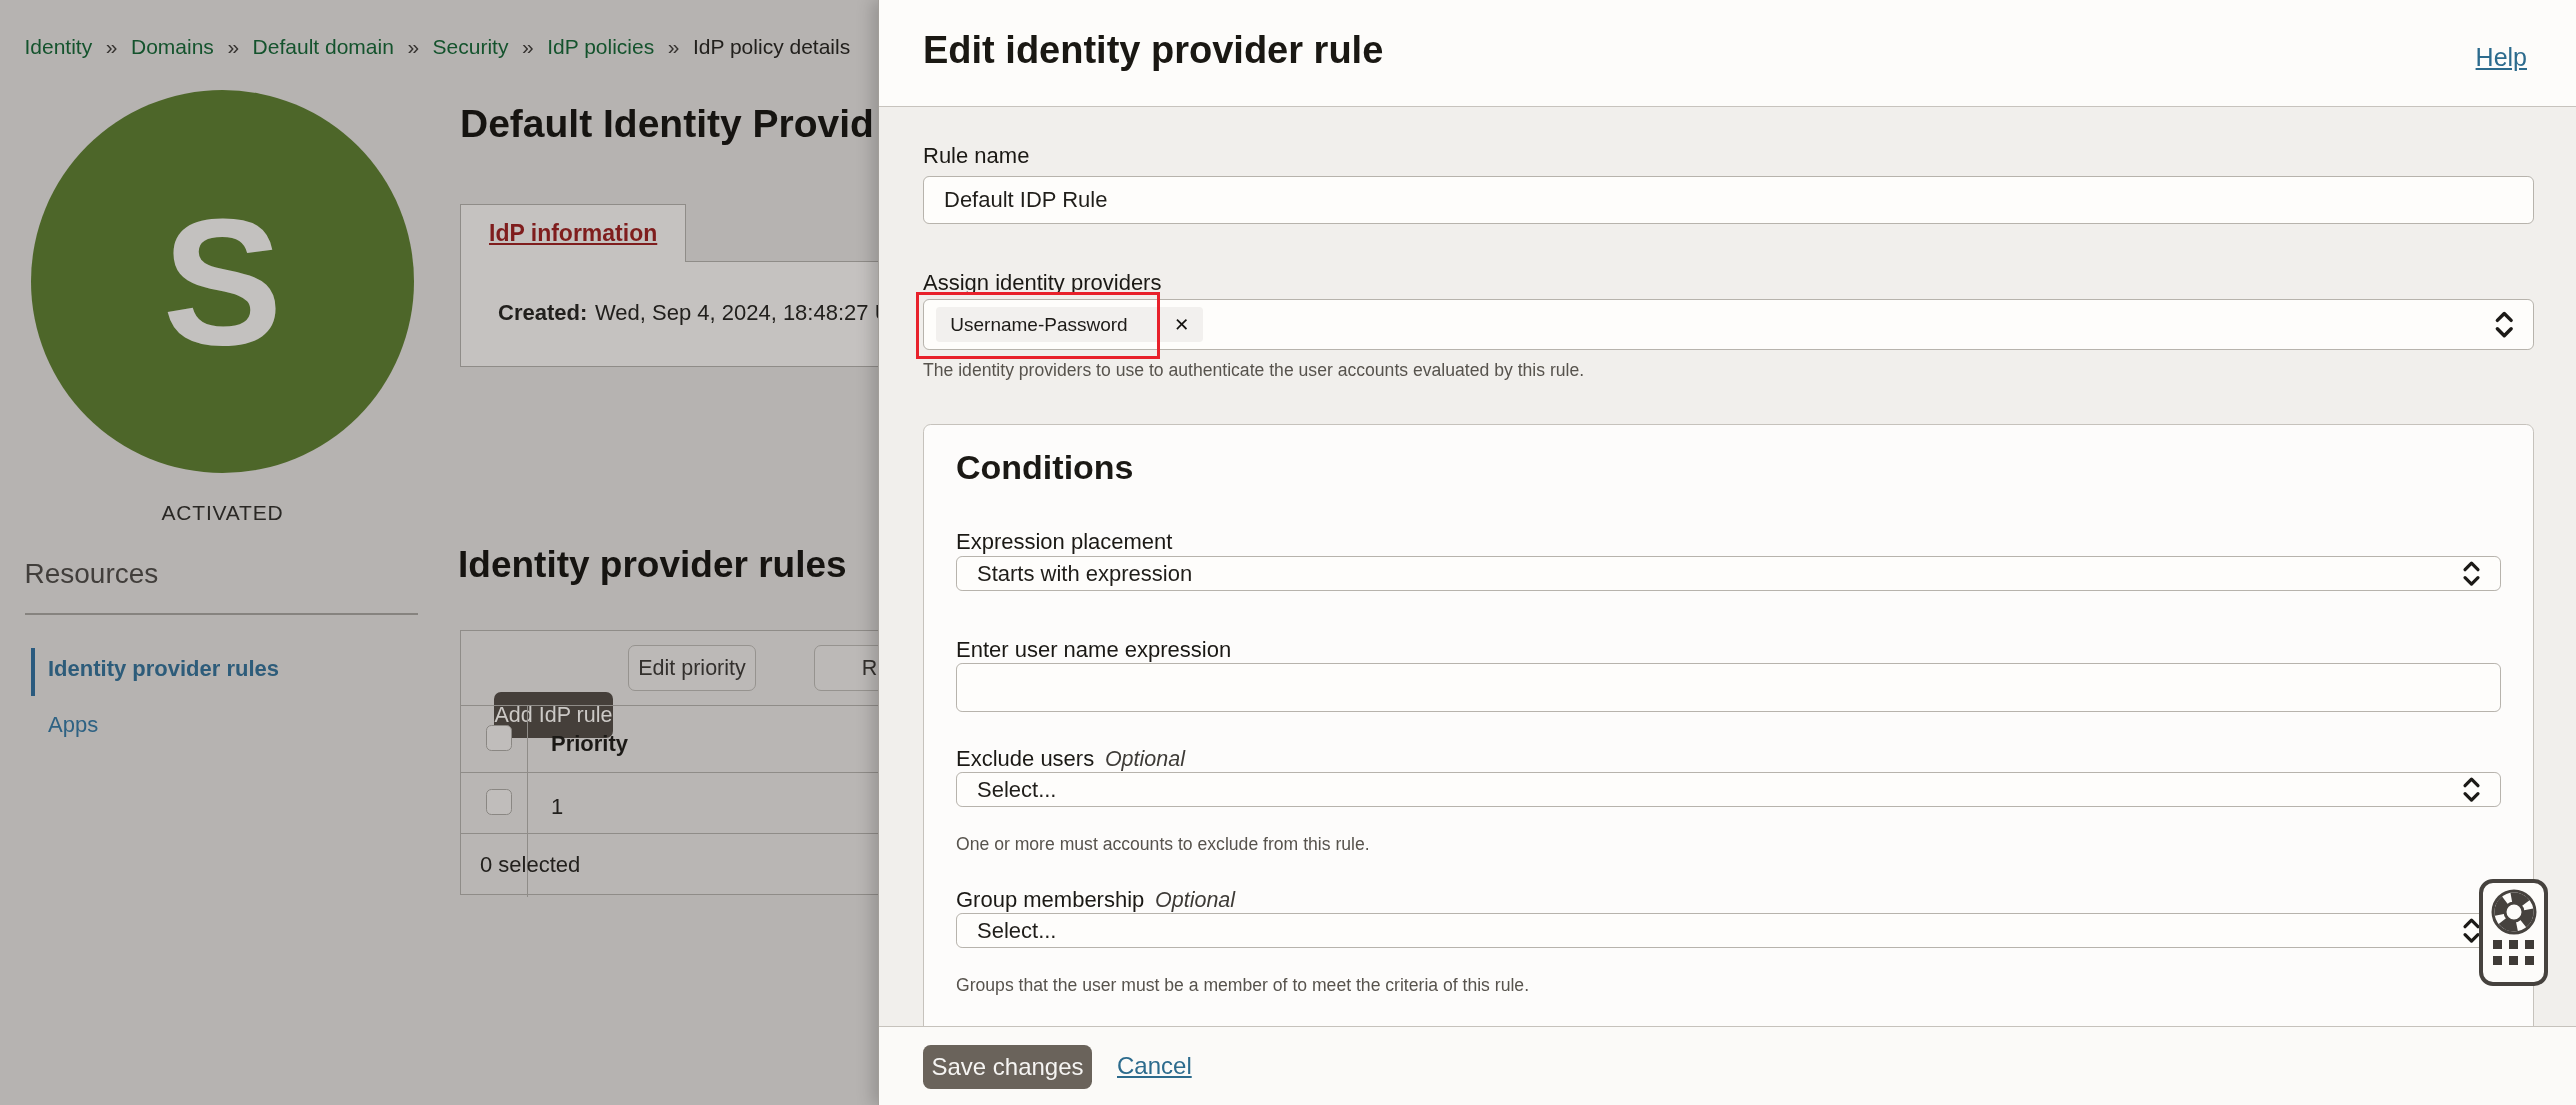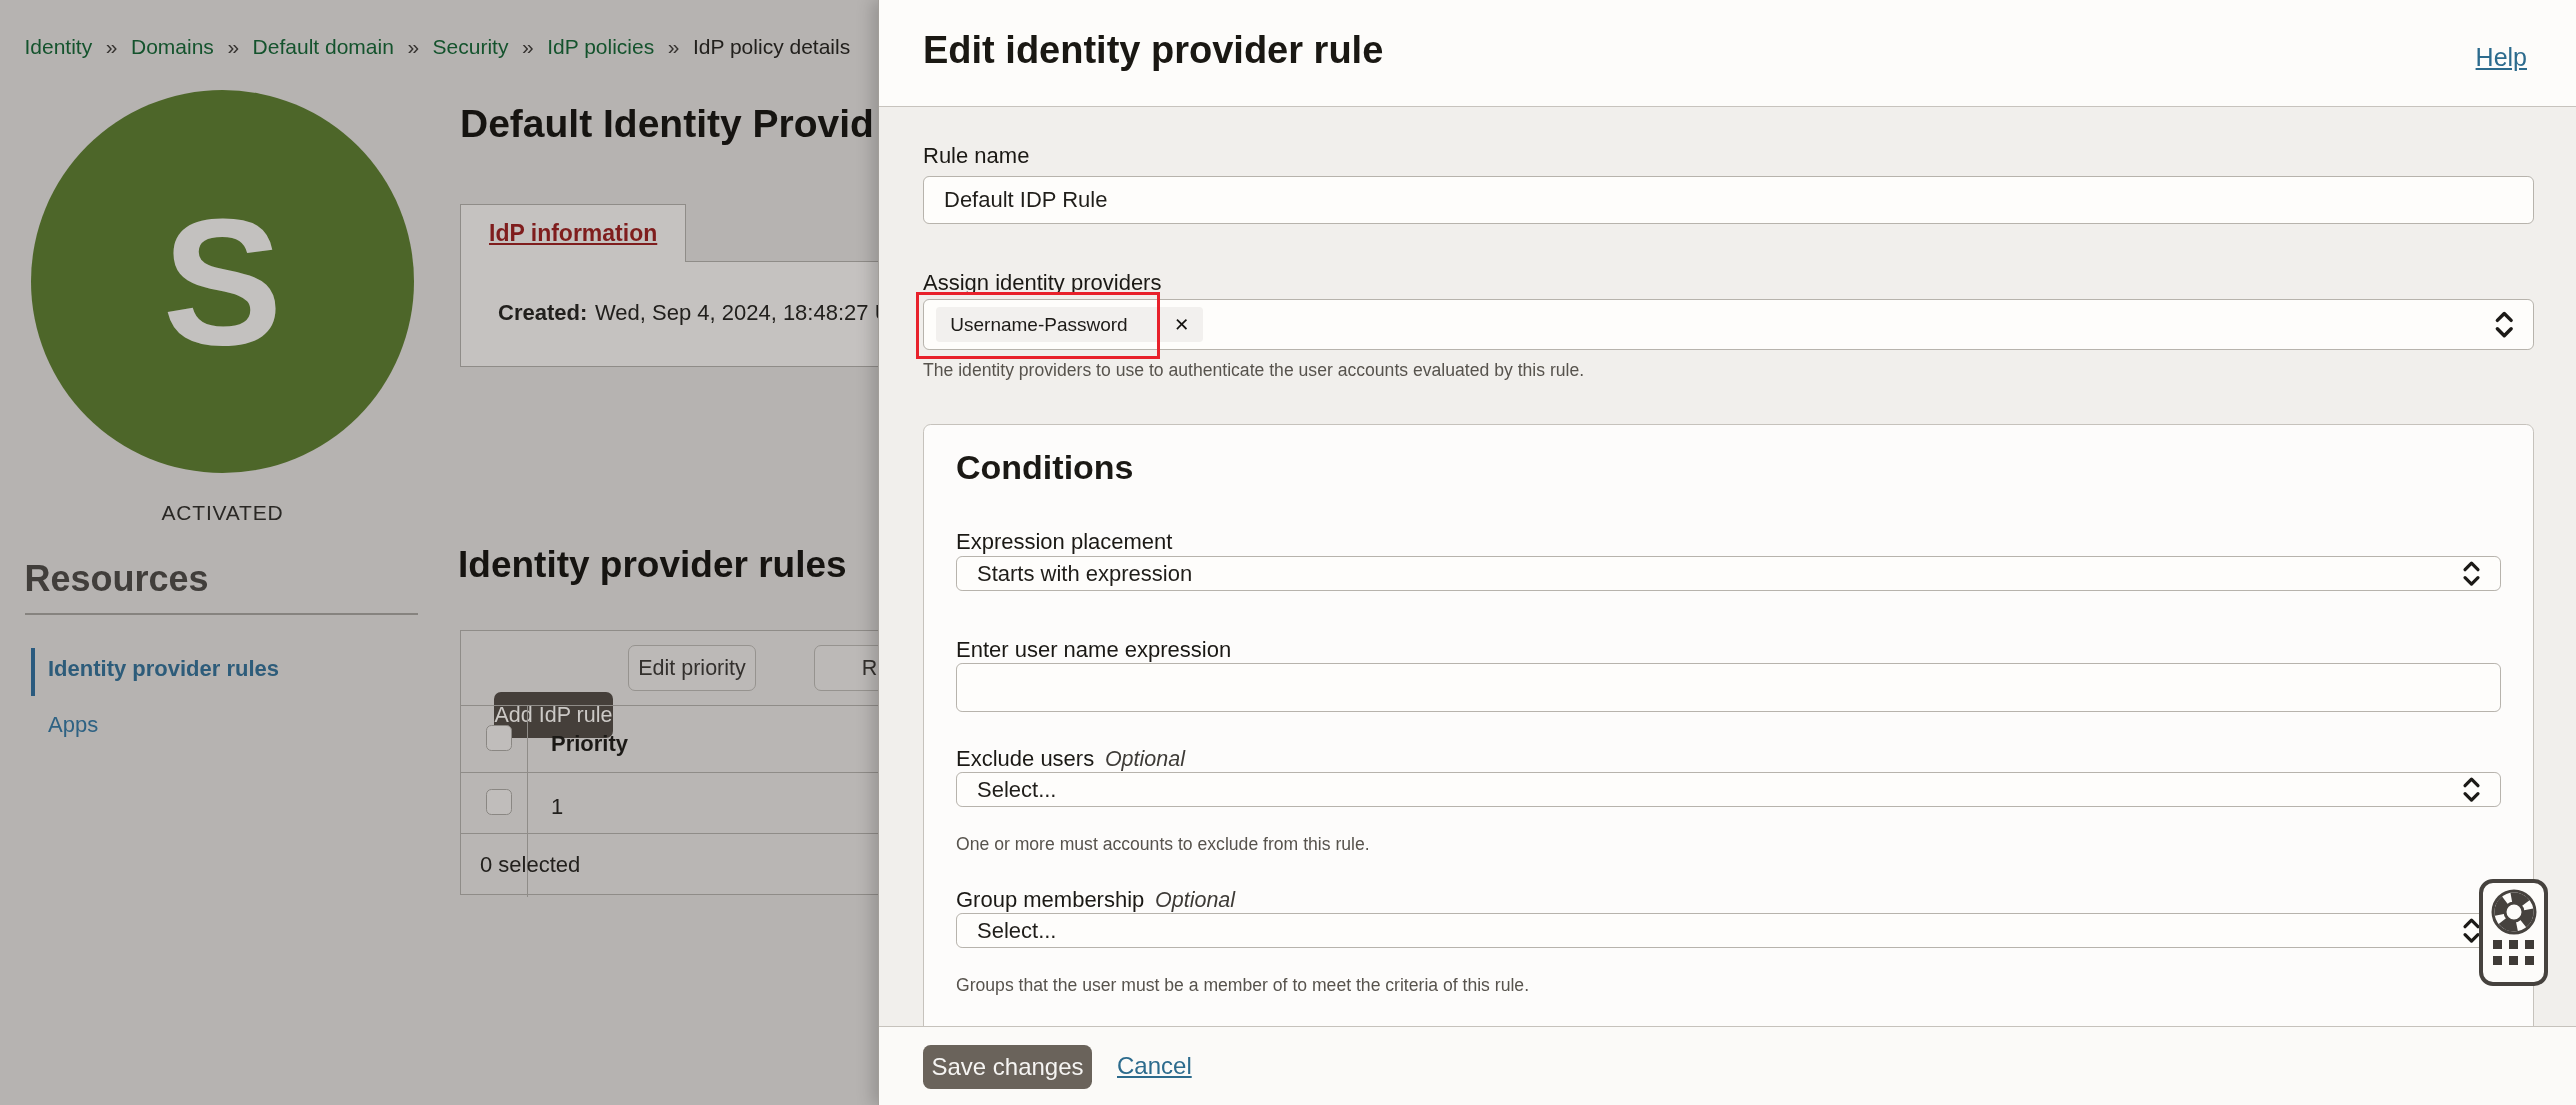--- a/index.html
+++ b/index.html
@@ -22,21 +22,21 @@
     font-size:21px; letter-spacing:0.8px; color:#2a2825;margin-top:8px; }
 
   .tab { position:absolute; left:460px; top:204px; height:58px; padding:0 28px; z-index:2;
     background:#c5c2c0; border:0.8px solid #8f8c88; border-bottom:none;
     display:flex; align-items:center; font-size:23px; font-weight:700; color:#7f1d1d;text-decoration:underline; }
   .info-card { position:absolute; left:460px; top:261px; width:491px; height:106px; z-index:1;
     background:#c5c2c0; border:0.8px solid #8f8c88; }
   .created-line { position:absolute; left:37px; top:38px; font-size:22px; color:#22201d; white-space:nowrap; }
   .created-line .lbl { font-weight:700; margin-right:7.7px; }
 
-  .res-heading { position:absolute; left:24.5px; top:558px; font-size:36px; color:#413e3b;font-weight:bold; }
+  .res-heading { position:absolute; left:24.5px; top:558px; font-size:28px; color:#413e3b; }
   .res-divider { position:absolute; left:24.5px; top:613px; width:393px; height:1.5px; background:#86837f; }
   .nav-bar { position:absolute; left:31px; top:648px; width:3.8px; height:48px; background:#2a5a7e; }
   .nav-item-selected { position:absolute; left:48px; top:656px; font-size:22px; font-weight:700; color:#2d5c7a; cursor:pointer; }
   .nav-item { position:absolute; left:48px; top:712px; font-size:22px; color:#2e6283; cursor:pointer; }
 
   .rules-heading { position:absolute; left:458px; top:544px; font-size:37px; color:#161411; white-space:nowrap; }
 
   .table-card { position:absolute; left:460px; top:630px; width:491px; height:265px;
     background:#b9b6b4; border:0.8px solid #8f8c88; }
   .btn-dark { position:absolute; top:14px; height:46px; background:#453f3a; color:#ccc9c6;

